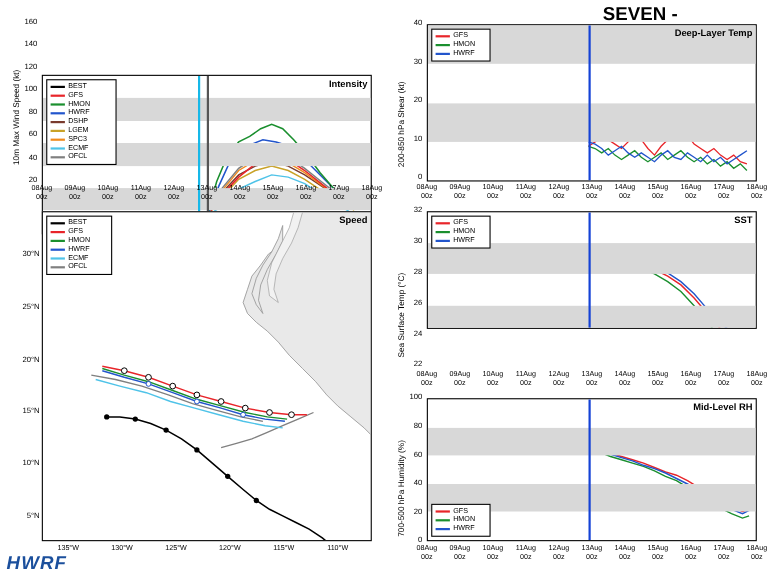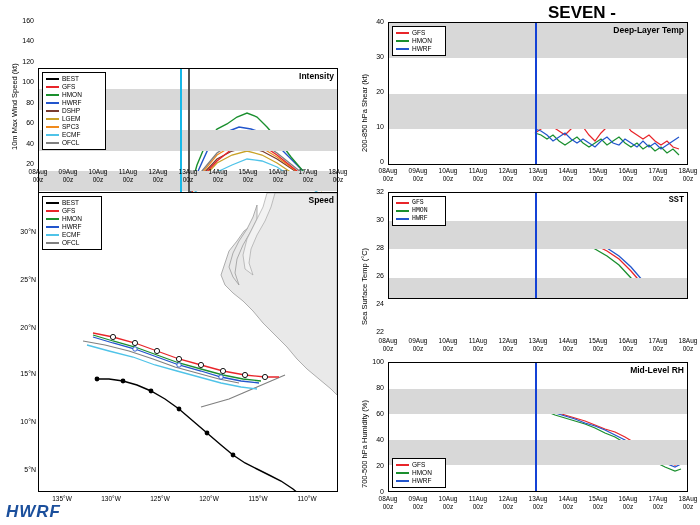--- a/index.html
+++ b/index.html
@@ -261,21 +261,21 @@
   <div class="xtick" style="left:428px;top:167px;width:40px;"><span>10Aug</span><br><span>00z</span></div>
   <div class="xtick" style="left:458px;top:167px;width:40px;"><span>11Aug</span><br><span>00z</span></div>
   <div class="xtick" style="left:488px;top:167px;width:40px;"><span>12Aug</span><br><span>00z</span></div>
   <div class="xtick" style="left:518px;top:167px;width:40px;"><span>13Aug</span><br><span>00z</span></div>
   <div class="xtick" style="left:548px;top:167px;width:40px;"><span>14Aug</span><br><span>00z</span></div>
   <div class="xtick" style="left:578px;top:167px;width:40px;"><span>15Aug</span><br><span>00z</span></div>
   <div class="xtick" style="left:608px;top:167px;width:40px;"><span>16Aug</span><br><span>00z</span></div>
   <div class="xtick" style="left:638px;top:167px;width:40px;"><span>17Aug</span><br><span>00z</span></div>
   <div class="xtick" style="left:668px;top:167px;width:40px;"><span>18Aug</span><br><span>00z</span></div>
 
-  <div class="panel" style="left:388px;top:192px;width:300px;height:107px;font-family:Liberation Mono, monospace;">
+  <div class="panel" style="left:388px;top:192px;width:300px;height:107px;">
     <div class="plotarea">
       <div class="band" style="top:28.2px;height:28.2px;"></div>
       <div class="band" style="top:84.6px;height:28.2px;"></div>
       <div class="vline" style="left:146px;background:#1442d6;width:1.5px;"></div>
 
       <svg width="298" height="141" viewBox="0 0 298 141">
         <polyline points="146,36 158,38 170,42 182,44 194,48 206,52 218,58 230,66 242,78 254,92 266,106 278,116 290,120" fill="none" stroke="#e8252a" stroke-width="1.3"></polyline>
         <polyline points="146,38 158,40 170,44 182,47 194,51 206,56 218,63 230,72 242,85 254,100 266,114 278,124 290,128" fill="none" stroke="#1a8f2e" stroke-width="1.3"></polyline>
         <polyline points="146,34 158,37 170,41 182,43 194,46 206,50 218,55 230,63 242,74 254,88 266,101 278,110 290,114" fill="none" stroke="#2255cc" stroke-width="1.3"></polyline>
       </svg>

